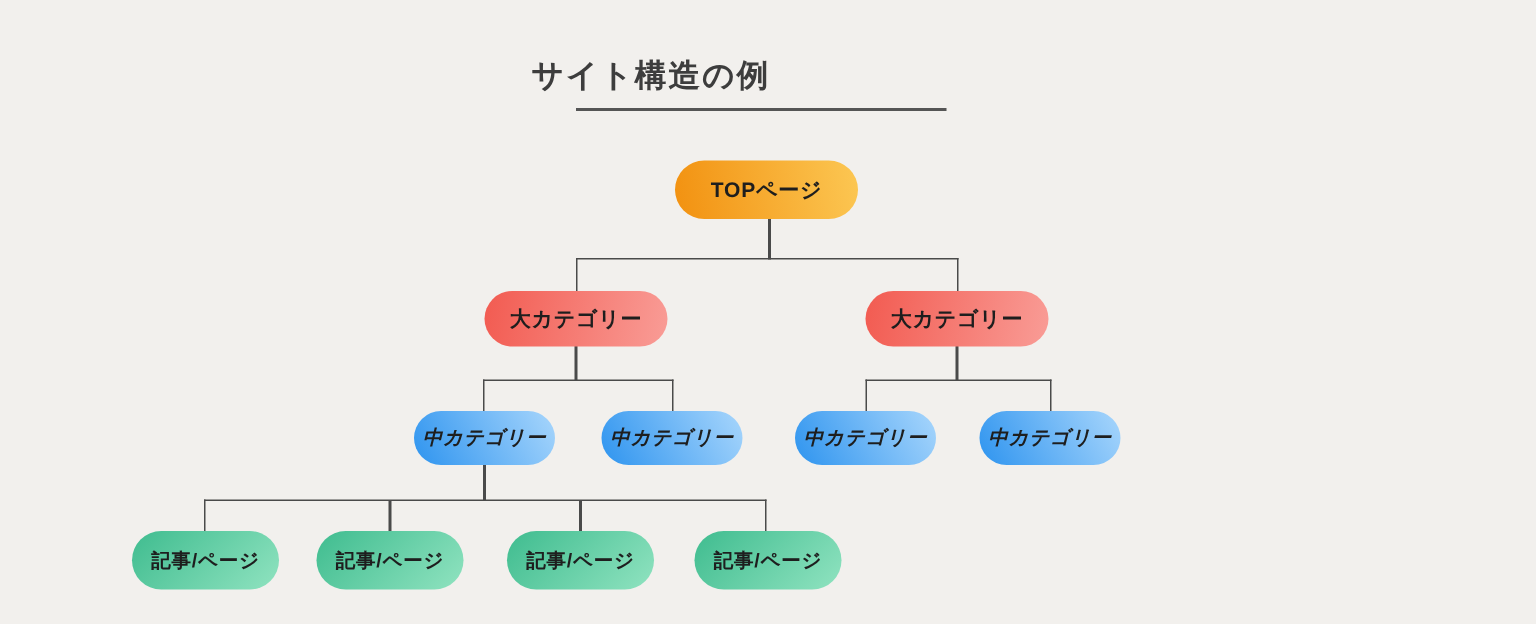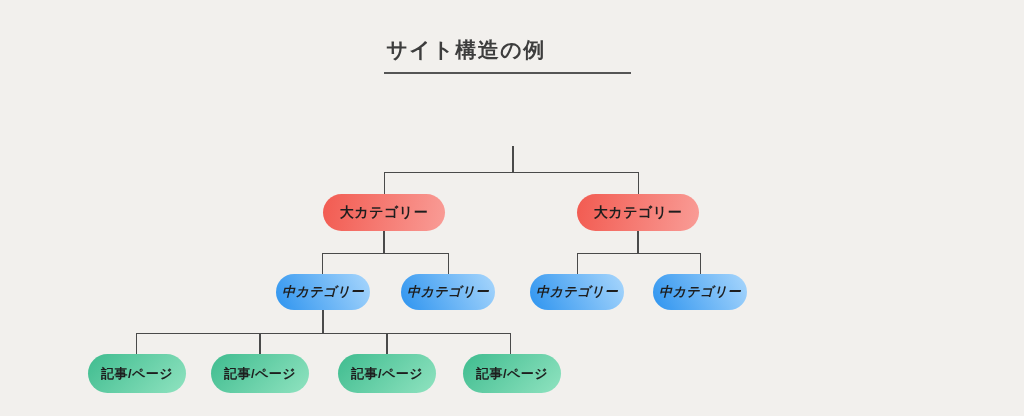--- a/index.html
+++ b/index.html
@@ -9,21 +9,20 @@
     background:var(--background,#F2F0ED);
     font-family:"Liberation Sans",sans-serif;
     overflow:hidden;
   }
   .title{
     position:absolute;top:36px;left:0;width:868px;
     text-align:center;
     font-size:21px;font-weight:700;
     letter-spacing:1.5px;
     color:var(--title_text,#3D3D3D);
-    margin-left:32px;
   }
   .divider{
     position:absolute;left:384px;top:72px;width:247px;height:2px;
     background:var(--divider,#555);
   }
   .stem{
     position:absolute;width:1.5px;
     background:var(--line,#4A4A4A);
   }
   .bracket{
@@ -83,20 +82,23 @@
   <div class="bracket c-bracket-l2a"></div>
 
   <div class="stem c-stem-cat2"></div>
   <div class="bracket c-bracket-l2b"></div>
 
   <div class="stem c-stem-sub1"></div>
   <div class="bracket c-bracket-l3"></div>
   <div class="stem c-stem-mid-a"></div>
   <div class="stem c-stem-mid-b"></div>
 
+  <div class="pill pill-top n-top">
+    <span>TOPページ</span>
+  </div>
 
   <div class="pill pill-large n-cat1">
     <span>大カテゴリー</span>
   </div>
   <div class="pill pill-large n-cat2">
     <span>大カテゴリー</span>
   </div>
 
   <div class="pill pill-mid n-sub1">
     <span>中カテゴリー</span>

